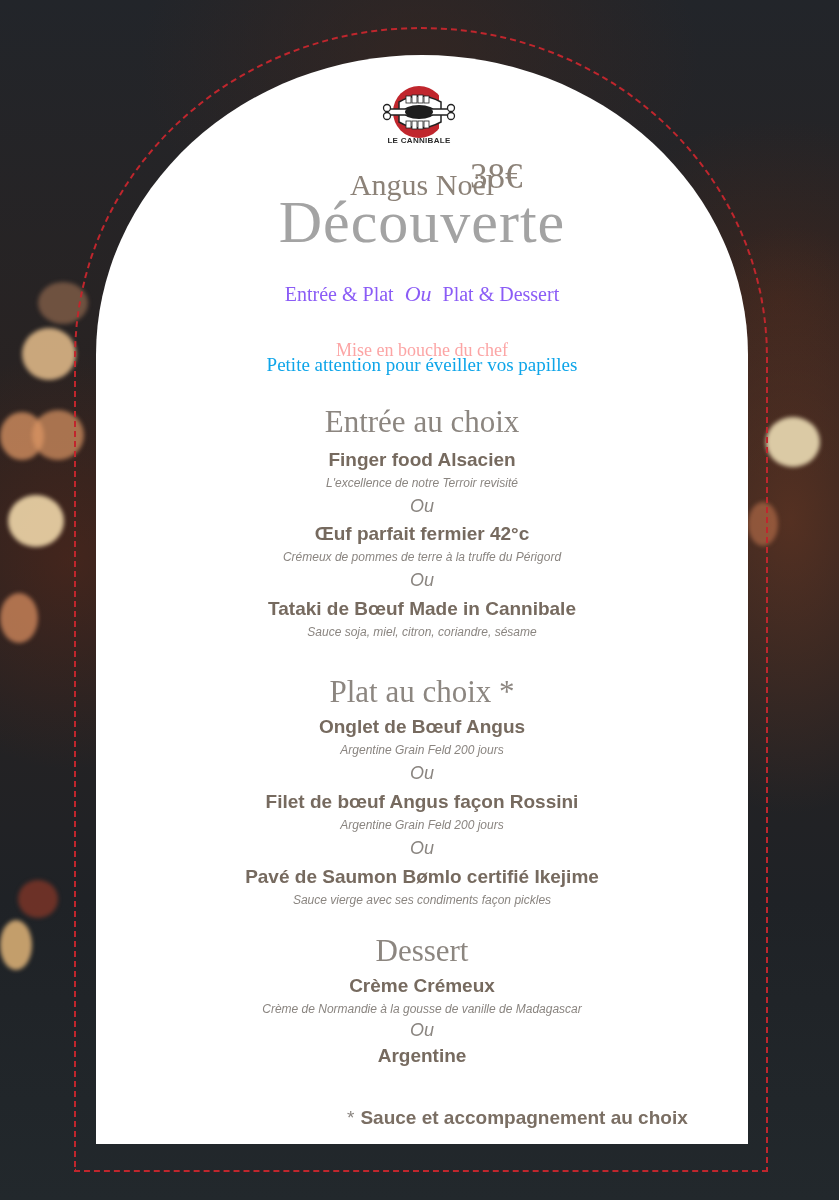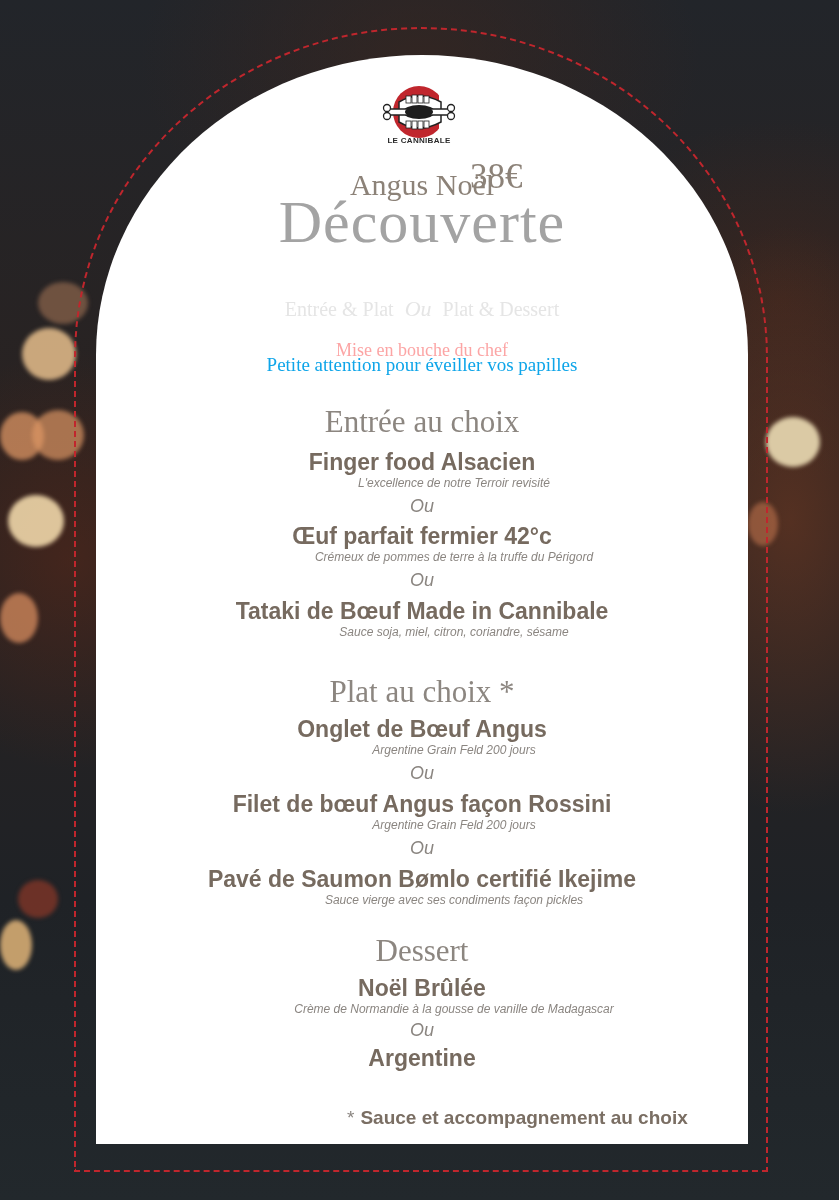--- a/index.html
+++ b/index.html
@@ -34,27 +34,27 @@
     }
     .logo { position: absolute; left: 379px; top: 77px; width: 80px; height: 70px; }
     .logo-text {
       position: absolute; left: 380px; top: 136px; width: 78px; text-align: center;
       font-family: "Liberation Sans", sans-serif; font-weight: bold; font-size: 8px; color: #2a2a2a; letter-spacing: 0.3px;
     }
     .abs { position: absolute; left: 0; width: 100%; text-align: center; }
     .menu-noel { top: 168px; font-size: 30px; color: #8c8278; font-family: "Liberation Serif", serif; left: 0; width: 100%; }
     .price { position: absolute; left: 470px; top: 157px; font-size: 35px; color: #8c8278; font-family: "Liberation Serif", serif; }
     .decouverte { top: 188px; font-size: 60px; color: #a3a3a3; font-family: Liberation Serif, serif; letter-spacing: 1px; }
-    .formula { top: 296px; font-size: 20px; color: #e5e5e5; font-family: "Liberation Serif", serif; }
+    .formula { top: 281px; font-size: 20px; color: #8b5cf6; font-family: "Liberation Serif", serif; }
     .formula em { font-style: italic; font-size: 22px; margin: 0 6px; }
     .amuse1 { top: 340px; font-size: 18px; color: #fca5a5; font-family: "Liberation Serif", serif; }
     .amuse2 { top: 354px; font-size: 19px; color: #0ea5e9; font-family: "Liberation Serif", serif; }
     .section { font-size: 31px; color: #8c8680; font-family: "Liberation Serif", serif; }
-    .dish { font-weight: bold; font-size: 23px; color: #766a5f; font-family: "Liberation Sans", sans-serif; }
-    .desc { font-style: italic; font-size: 12px; color: #8a8580; font-family: "Liberation Sans", sans-serif; margin-left: 32px; }
+    .dish { font-weight: bold; font-size: 19px; color: #766a5f; font-family: "Liberation Sans", sans-serif; }
+    .desc { font-style: italic; font-size: 12px; color: #8a8580; font-family: "Liberation Sans", sans-serif; }
     .ou { font-style: italic; font-size: 18px; color: #8a8580; font-family: "Liberation Sans", sans-serif; }
     .footnote { position: absolute; left: 347px; top: 1107px; font-size: 19px; color: #7a6e63; font-weight: bold; font-family: "Liberation Sans", sans-serif; white-space: nowrap; }
     .footnote .star { font-weight: normal; color: #8a8580; margin-right: 6px; }
   </style>
 </head>
 <body>
 
 <div class="bg"></div>
 
 <div class="bokeh" style="left:22px;top:328px;width:54px;height:52px;background:rgba(230,190,140,0.85);"></div>
@@ -124,21 +124,21 @@
   <div class="abs dish" style="top:716px">Onglet de Bœuf Angus</div>
   <div class="abs desc" style="top:743px">Argentine Grain Feld 200 jours</div>
   <div class="abs ou" style="top:763px">Ou</div>
   <div class="abs dish" style="top:791px">Filet de bœuf Angus façon Rossini</div>
   <div class="abs desc" style="top:818px">Argentine Grain Feld 200 jours</div>
   <div class="abs ou" style="top:838px">Ou</div>
   <div class="abs dish" style="top:866px">Pavé de Saumon Bømlo certifié Ikejime</div>
   <div class="abs desc" style="top:893px">Sauce vierge avec ses condiments façon  pickles</div>
 
   <div class="abs section" style="top:933px">Dessert</div>
-  <div class="abs dish" style="top:975px">Noël Brûlée</div>
+  <div class="abs dish" style="top:975px">Crème Crémeux</div>
   <div class="abs desc" style="top:1002px">Crème de Normandie à la gousse de vanille de Madagascar</div>
   <div class="abs ou" style="top:1020px">Ou</div>
   <div class="abs dish" style="top:1045px">Argentine</div>
 </div>
 
 <div class="price">38€</div>
 
 <div class="footnote">
   <span class="star">*</span><span>Sauce et accompagnement au choix</span>
 </div>

